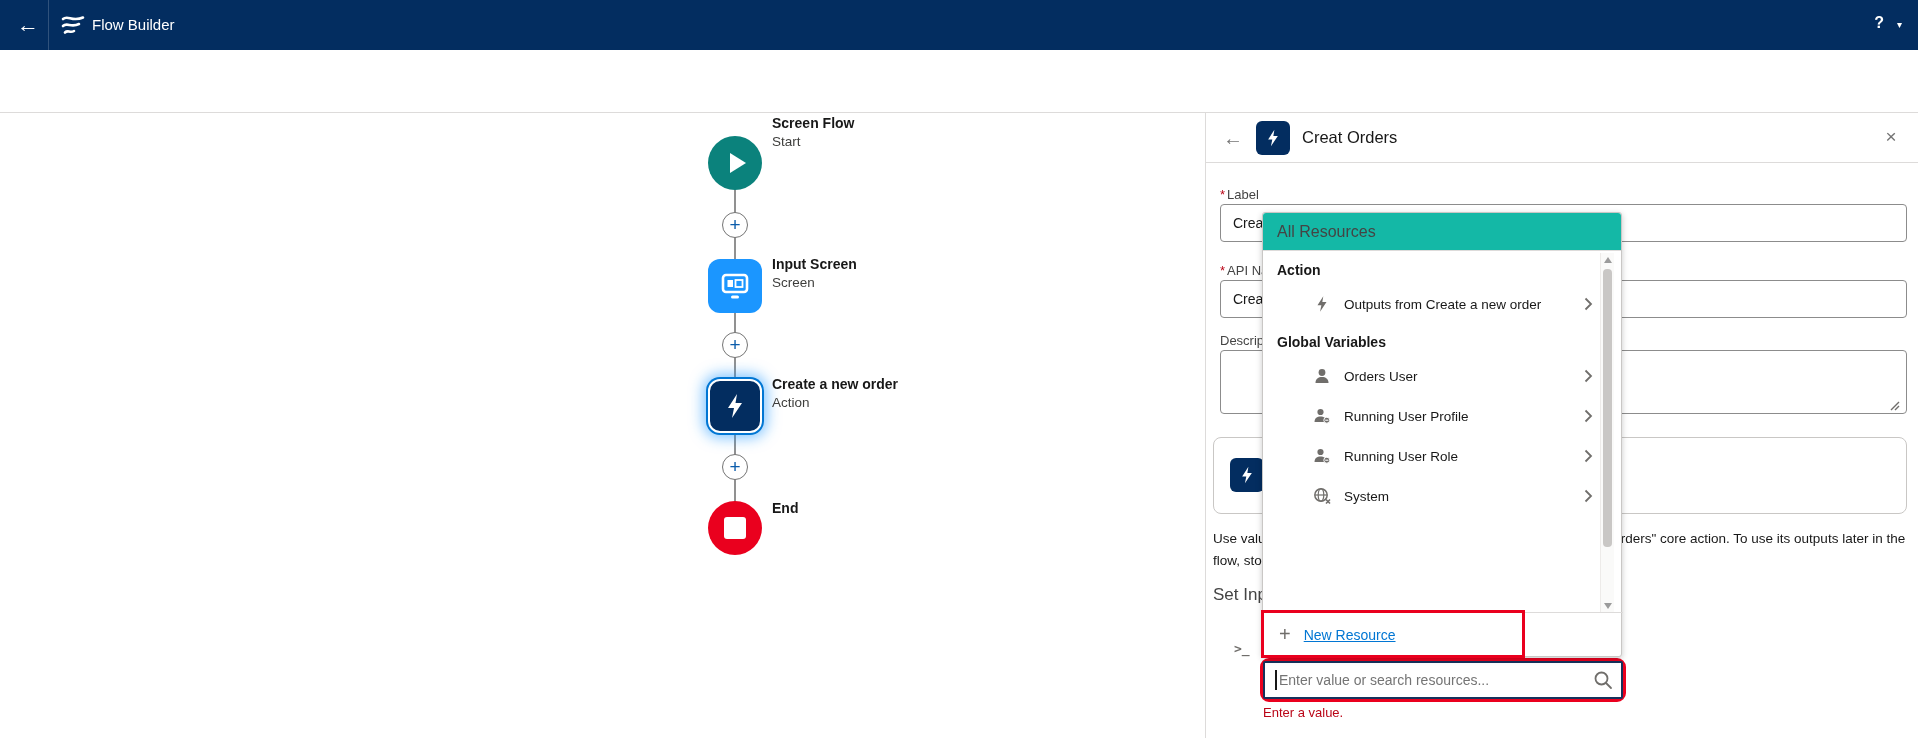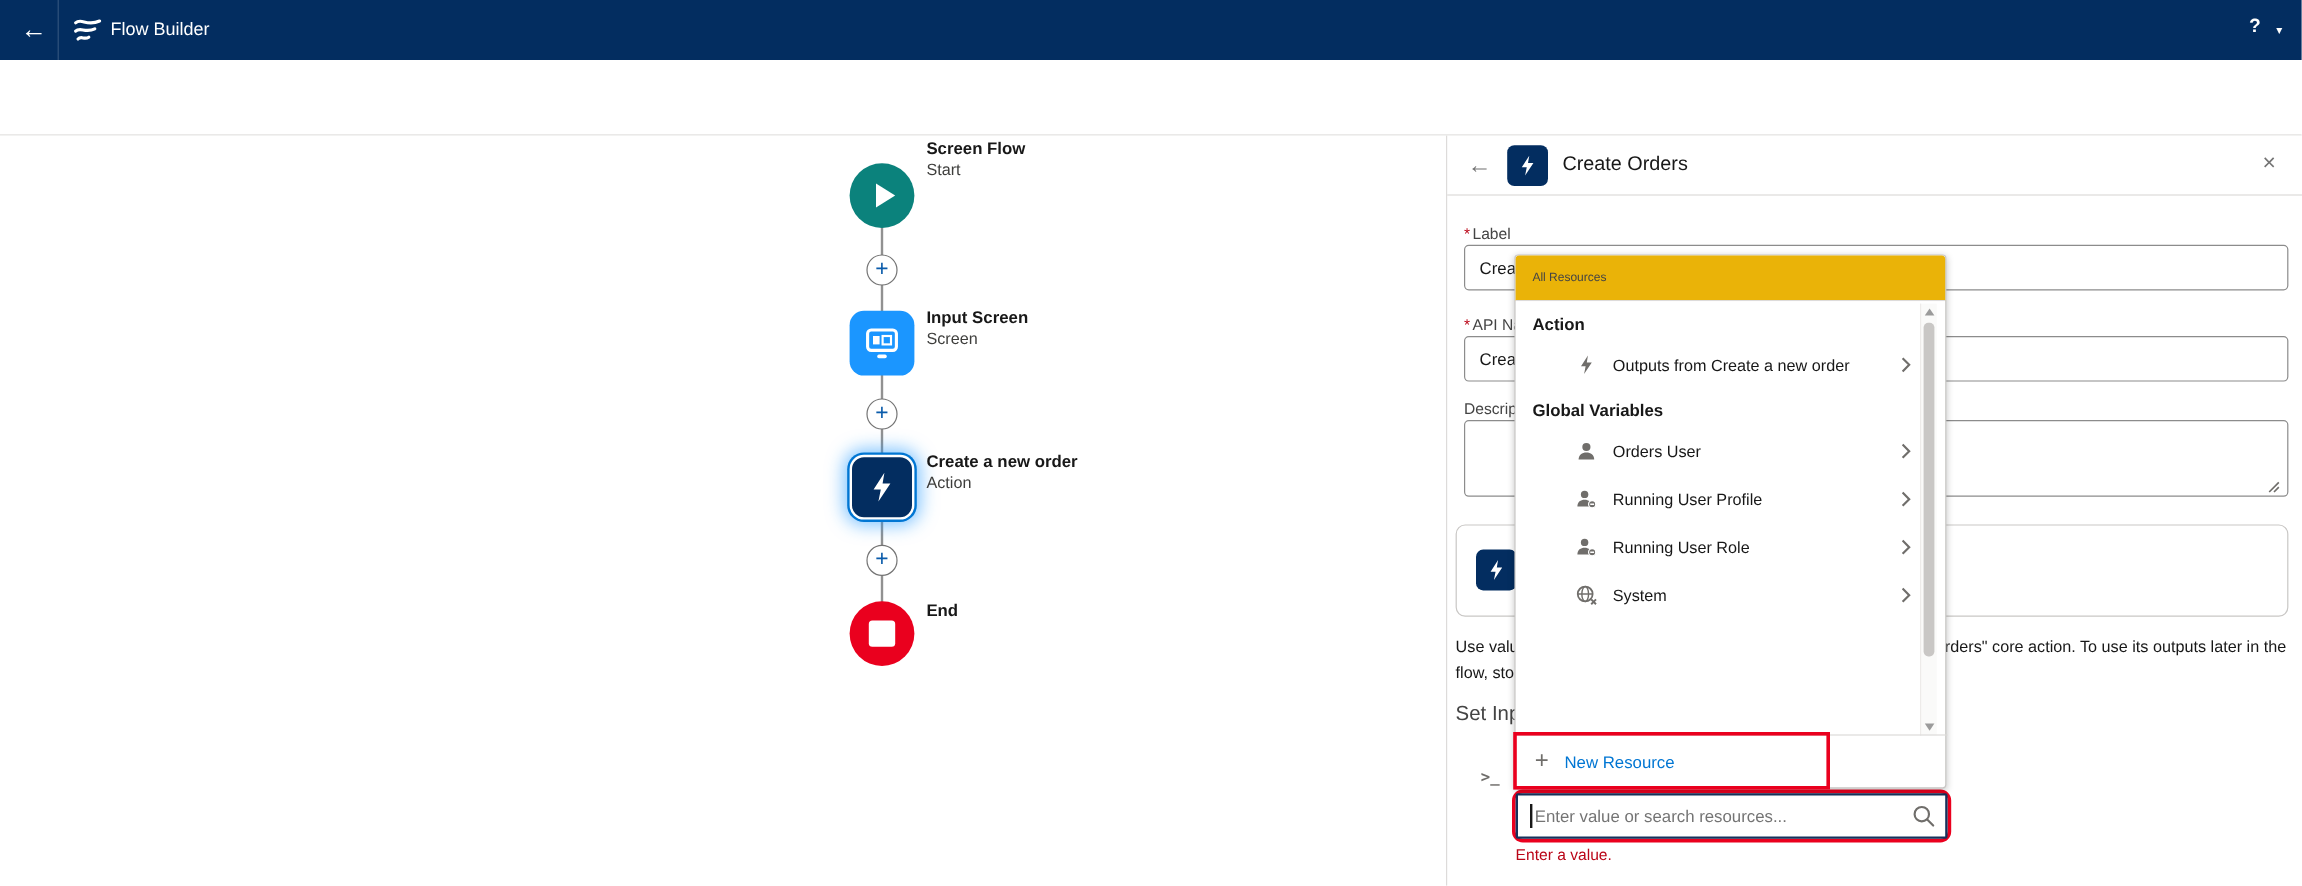--- a/index.html
+++ b/index.html
@@ -107,41 +107,41 @@
                   font-size:14px; color:#181818; padding:0 36px 0 14px;
                   font-family:"Liberation Sans", sans-serif; }
   .search-input::placeholder { color:#747474; }
   .search-caret-bar { position:absolute; left:12px; top:9px; width:1.5px; height:20px; background:#181818; }
   .search-icon { position:absolute; right:10px; top:9px; width:20px; height:20px; }
   .error-text { position:absolute; left:57px; top:592px; font-size:13px; color:#BA0517; }
 
   
   .dropdown { position:absolute; left:1262px; top:212px; width:360px; height:445px; background:#fff;
               border:1px solid #C9C7C5; border-radius:3px; box-shadow:0 2px 6px rgba(0,0,0,0.22); z-index:50; }
-  .dd-header { height:38px; background:#eab308; border-bottom:1px solid #DDDBDA; font-size:10px;
+  .dd-header { height:38px; background:#14b8a6; border-bottom:1px solid #DDDBDA; font-size:16px;
                color:#444; line-height:38px; padding-left:14px; border-radius:3px 3px 0 0; }
   .dd-list { position:absolute; left:0; top:39px; width:360px; height:360px; overflow:hidden; }
   .dd-section-heading { font-size:14px; font-weight:bold; color:#181818; padding:10px 0 6px 14px; }
   .dd-item { position:relative; height:40px; display:flex; align-items:center; cursor:pointer; }
   .dd-item .dd-icon { position:absolute; left:50px; top:11px; width:18px; height:18px; }
   .dd-item .dd-label { position:absolute; left:81px; font-size:13.5px; color:#181818; }
   .dd-item .dd-chevron { position:absolute; right:30px; top:13px; width:9px; height:14px; }
   .dd-scrollbar { position:absolute; right:7px; top:40px; width:14px; height:360px; background:#FAFAF9;
                   border-left:1px solid #EDEBE9; }
   .sb-arrow-up { position:absolute; top:4px; left:3px; width:0; height:0;
                  border-left:4px solid transparent; border-right:4px solid transparent;
                  border-bottom:6px solid #9b9b9b; }
   .sb-arrow-down { position:absolute; bottom:4px; left:3px; width:0; height:0;
                    border-left:4px solid transparent; border-right:4px solid transparent;
                    border-top:6px solid #9b9b9b; }
   .sb-thumb { position:absolute; top:16px; left:2px; width:9px; height:278px; background:#C9C7C5; border-radius:4px; }
   .dd-new-resource { position:absolute; left:0; bottom:0; width:360px; height:44px;
                      border-top:1px solid #DDDBDA; display:flex; align-items:center; cursor:pointer; }
   .nr-plus { margin-left:16px; font-size:20px; color:#706E6B; }
-  .nr-label { margin-left:13px; font-size:14px; color:#0176D3; }
+  .nr-label { margin-left:13px; font-size:14px; color:#0176D3;text-decoration:underline; }
 
   
   .annotation-box { position:absolute; left:1261px; top:610px; width:264px; height:48px;
                     border:3px solid #EA001E; z-index:60; pointer-events:none; }
 
   svg { display:block; }
 </style>
 </head>
 <body>
 
@@ -253,21 +253,21 @@
 </div>
 
 <div class="panel">
   <div class="panel-header">
     <div class="panel-back">←</div>
     <div class="panel-icon">
       <svg width="18" height="20" viewBox="0 0 26 28">
           <path d="M15 2 L6 16 H12 L10 26 L20 11 H13.5 Z" fill="#fff"></path>
         </svg>
     </div>
-    <div class="panel-title">Create Orders</div>
+    <div class="panel-title">Creat Orders</div>
     <div class="panel-close">×</div>
   </div>
 
   <div class="field-label" style="top:74px;">
     <span class="req">*</span><span>Label</span>
   </div>
   <input class="txt-input" style="top: 91px;" value="Creat">
 
   <div class="field-label" style="top:150px;">
     <span class="req">*</span><span>API Name</span>

